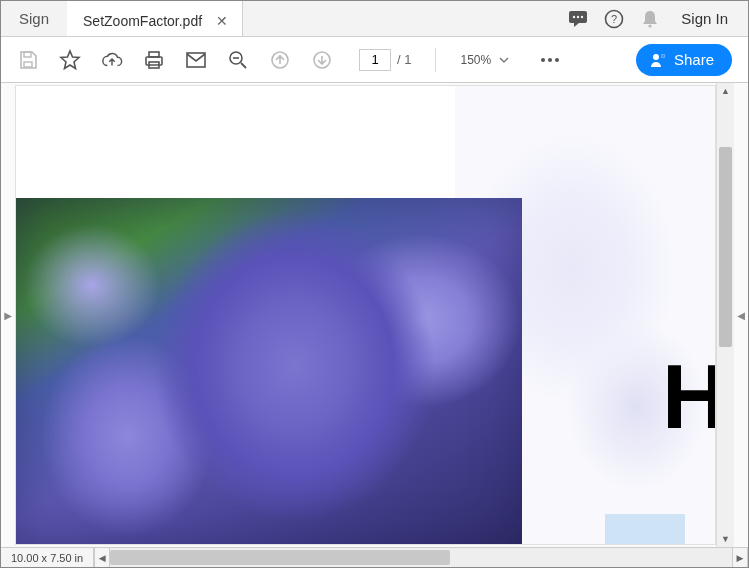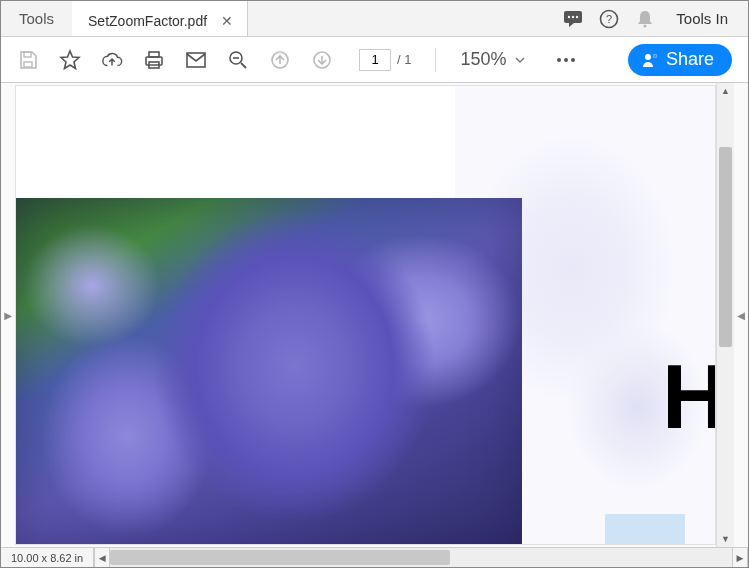--- a/index.html
+++ b/index.html
@@ -16,22 +16,22 @@
 .signin { font-size: 15px; color: #333; cursor: pointer; padding: 0 6px; }
 
 
 .toolbar { height: 46px; background: #fff; border-bottom: 1px solid #ccc; display: flex; align-items: center; padding: 0 16px; gap: 20px; }
 .tb-icon { width: 22px; height: 22px; display: flex; align-items: center; justify-content: center; color: #555; cursor: pointer; }
 .tb-icon.disabled { color: #bbb; cursor: default; }
 .page-box { display: flex; align-items: center; gap: 6px; margin-left: 6px; }
 .page-input { width: 32px; height: 22px; border: 1px solid #ccc; text-align: center; font-size: 13px; background: #fff; }
 .page-total { color: #666; font-size: 13px; }
 .divider { width: 1px; height: 24px; background: #ddd; margin: 0 4px; }
-.zoom-box { display: flex; align-items: center; gap: 8px; font-size: 18px; color: #555; cursor: pointer; }
-.share-btn { margin-left: auto; background: #0a84ff; color: #fff; border-radius: 18px; height: 32px; padding: 0 18px 0 14px; display: flex; align-items: center; gap: 8px; font-size: 18px; font-weight: 500; cursor: pointer; }
+.zoom-box { display: flex; align-items: center; gap: 8px; font-size: 12px; color: #555; cursor: pointer; }
+.share-btn { margin-left: auto; background: #0a84ff; color: #fff; border-radius: 18px; height: 32px; padding: 0 18px 0 14px; display: flex; align-items: center; gap: 8px; font-size: 15px; font-weight: 500; cursor: pointer; }
 
 
 .content { position: relative; height: calc(568px - 36px - 46px - 20px - 2px); background: #fafafa; display: flex; }
 .side-handle { width: 14px; display: flex; align-items: center; justify-content: center; color: #888; cursor: pointer; font-size: 10px; }
 .page-wrap { flex: 1; position: relative; background: #fff; border: 1px solid #e0e0e0; margin: 2px 0; overflow: hidden; }
 .vscroll { width: 18px; background: #f0f0f0; border-left: 1px solid #ddd; position: relative; }
 .vthumb { position: absolute; top: 64px; left: 2px; right: 2px; height: 200px; background: #c0c0c0; border-radius: 2px; }
 .vbtn { position: absolute; left: 0; right: 0; height: 16px; display:flex; align-items:center; justify-content:center; font-size:9px; color:#666; }
 
 
@@ -57,21 +57,21 @@
 .hbtn { width: 16px; height: 100%; display:flex; align-items:center; justify-content:center; font-size:9px; color:#666; border-left:1px solid #ccc; border-right:1px solid #ccc; }
 .htrack { flex:1; height: 100%; background:#eee; position:relative; }
 .hthumb { position:absolute; top:2px; bottom:2px; left:0; width:340px; background:#c8c8c8; border-radius:2px; }
 
 svg { display: block; }
 </style>
 </head>
 <body>
 
 <div class="menubar">
-  <div class="menu-tab">Tools</div>
+  <div class="menu-tab">Sign</div>
   <div class="doc-tab">
     <span>SetZoomFactor.pdf</span>
     <span class="close-x">✕</span>
   </div>
   <div class="menu-spacer"></div>
   <div class="menu-right">
     <div class="icon-btn">
       <svg width="20" height="18" viewBox="0 0 20 18">
           <rect x="1" y="1" width="18" height="12" rx="2" fill="#555"></rect>
           <path d="M6 13 L6 17 L11 13 Z" fill="#555"></path>
@@ -85,21 +85,21 @@
           <circle cx="10" cy="10" r="8.5" fill="none" stroke="#555" stroke-width="1.6"></circle>
           <text x="10" y="14" text-anchor="middle" font-size="11" fill="#555" font-family="Arial">?</text>
         </svg>
     </div>
     <div class="icon-btn">
       <svg width="18" height="20" viewBox="0 0 18 20">
           <path d="M9 2 C12 2 14 4 14 8 L14 12 L16 15 L2 15 L4 12 L4 8 C4 4 6 2 9 2 Z" fill="#b8b8b8"></path>
           <circle cx="9" cy="17" r="1.6" fill="#b8b8b8"></circle>
         </svg>
     </div>
-    <div class="signin">Tools In</div>
+    <div class="signin">Sign In</div>
   </div>
 </div>
 
 <div class="toolbar">
   <div class="tb-icon disabled">
     <svg width="20" height="20" viewBox="0 0 20 20">
         <path d="M3 2 L14 2 L18 6 L18 18 L3 18 Z" fill="none" stroke="#bbb" stroke-width="1.6"></path>
         <rect x="6" y="12" width="8" height="5" fill="none" stroke="#bbb" stroke-width="1.4"></rect>
         <rect x="6" y="2" width="7" height="5" fill="none" stroke="#bbb" stroke-width="1.4"></rect>
       </svg>
@@ -187,19 +187,19 @@
   </div>
   <div class="vscroll">
     <div class="vbtn" style="top:0">▲</div>
     <div class="vthumb"></div>
     <div class="vbtn" style="bottom:0">▼</div>
   </div>
   <div class="side-handle">◀</div>
 </div>
 
 <div class="statusbar">
-  <div class="dims">10.00 x 8.62 in</div>
+  <div class="dims">10.00 x 7.50 in</div>
   <div class="hbtn">◀</div>
   <div class="htrack">
     <div class="hthumb"></div>
   </div>
   <div class="hbtn">▶</div>
 </div>
 
 </body></html>

